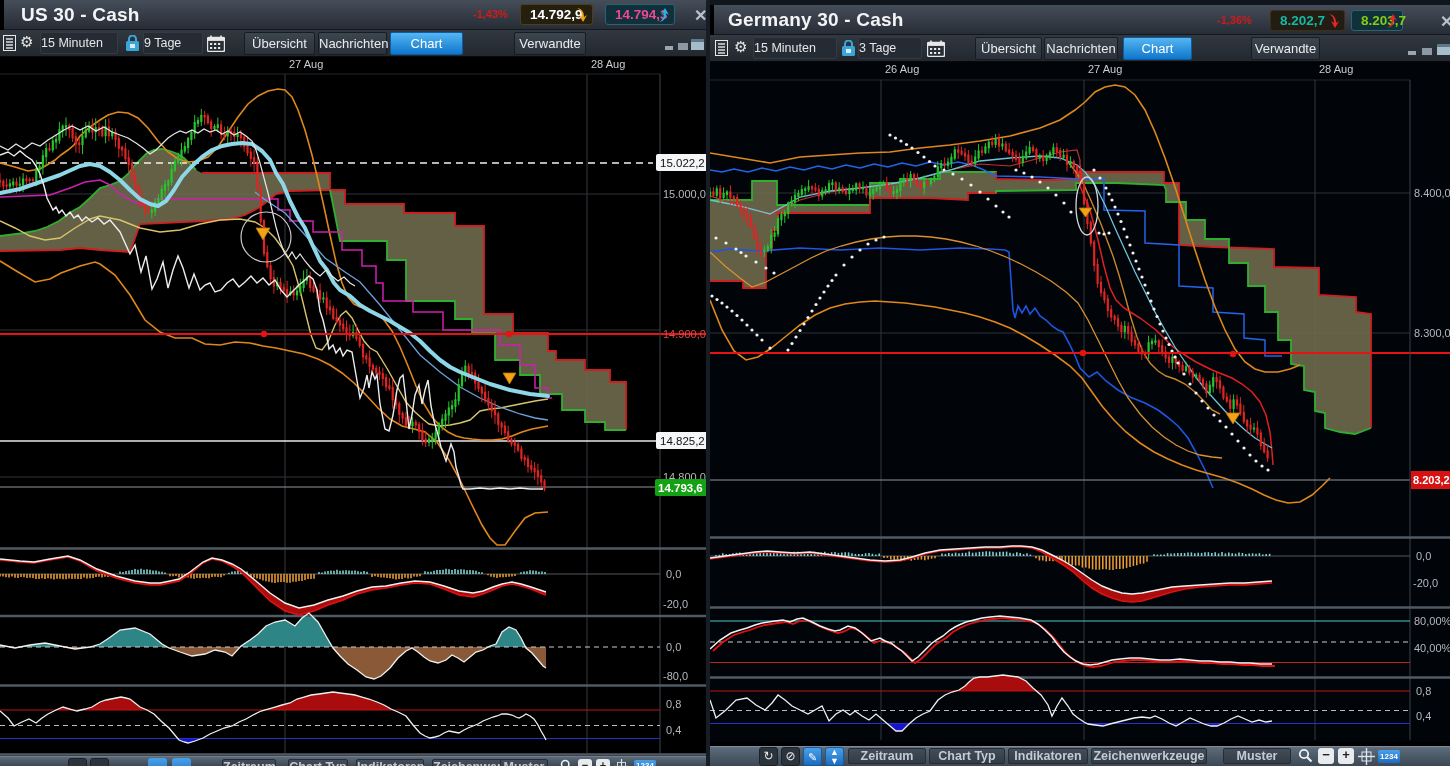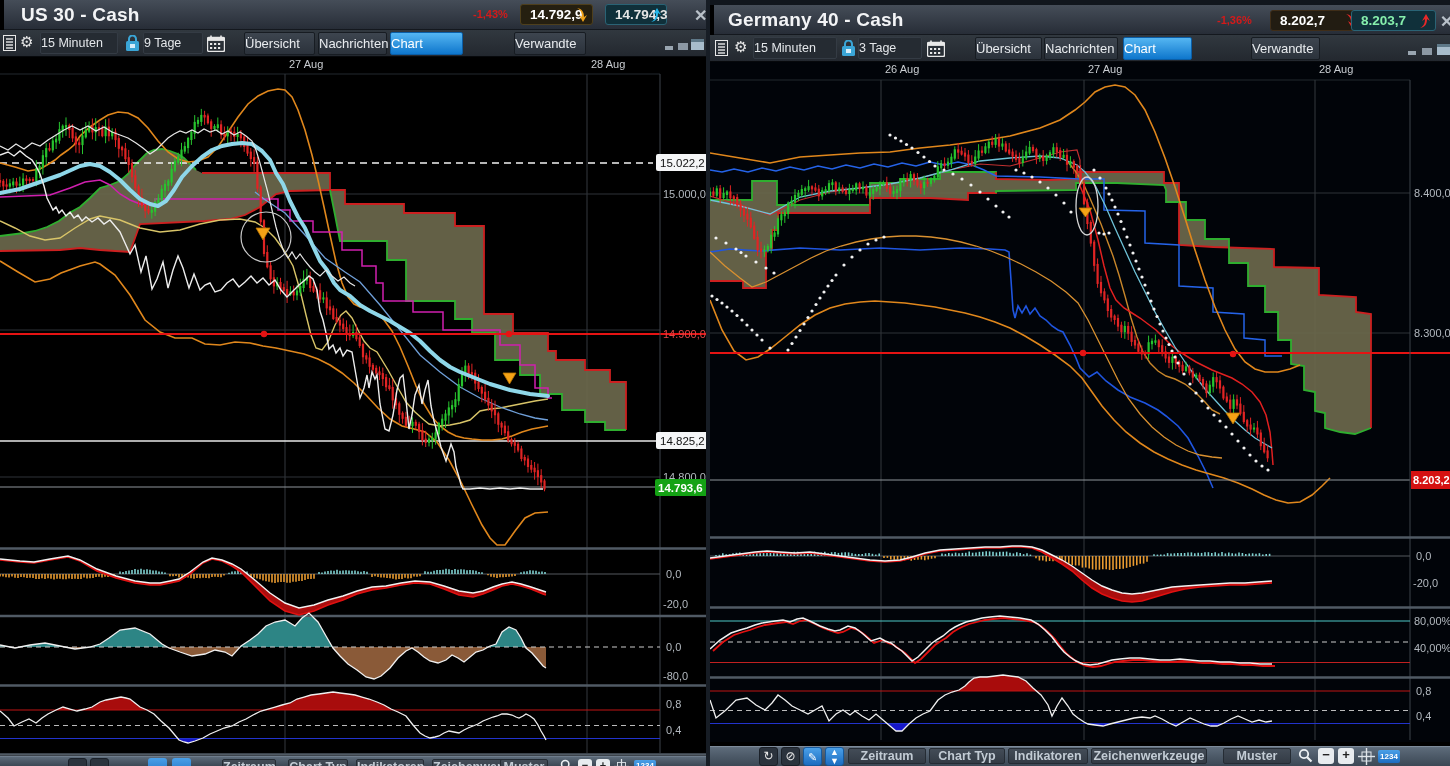--- a/index.html
+++ b/index.html
@@ -1,38 +1,38 @@
 <!DOCTYPE html>
 <html><head><meta charset="utf-8"><style>
 *{margin:0;padding:0;box-sizing:border-box}
 body{width:1450px;height:766px;overflow:hidden;background:#000;font-family:"Liberation Sans",sans-serif;position:relative}
 .panel{position:absolute;top:0;height:766px;overflow:hidden}
 .hdr{position:absolute;left:4px;right:0;background:linear-gradient(#454d58,#272d37);border-bottom:1px solid #14181e}
 .hdr .title{position:absolute;left:17px;top:4px;font-size:19px;font-weight:bold;color:#f3f4f6;letter-spacing:0.2px}
 .pct{position:absolute;font-size:11px;font-weight:bold;color:#d31a1a}
 .pbox{position:absolute;height:21px;border-radius:3px;font-size:13.5px;font-weight:bold;line-height:20px;text-align:left;padding-left:9px}
 .tbar{position:absolute;left:0;right:0;height:27px;background:linear-gradient(#31383f,#23282f);border-bottom:1px solid #07090c}
-.tbtn{position:absolute;top:2px;height:23px;background:linear-gradient(#3d454f,#2b323b);border:1px solid #171c22;border-radius:2px;color:#e9ecef;font-size:13px;text-align:left}
+.tbtn{position:absolute;top:2px;height:23px;background:linear-gradient(#3d454f,#2b323b);border:1px solid #171c22;border-radius:2px;color:#e9ecef;font-size:13px;text-align:center}
 .tbtn.act{background:linear-gradient(#55b6f2,#0e76cc);border-color:#0b5ea6;color:#fff}
 .sbox{position:absolute;top:2px;height:22px;background:#252b32;border:1px solid #343b44;border-radius:2px;color:#e4e7ea;font-size:12.5px;text-align:left}
 .btoolbar{position:absolute;left:0;right:0;background:linear-gradient(#8c99a8 0%,#5d6b7a 8%,#4d5a68 50%,#3c4855 100%)}
 .bbtn{position:absolute;background:linear-gradient(#434c57,#333b45);border:1px solid #252c34;border-radius:2px;color:#c2cbd4;font-size:12.5px;font-weight:bold;text-align:center}
 .icbtn{position:absolute;width:19px;height:19px;border-radius:3px;text-align:center}
 svg text{font-family:"Liberation Sans",sans-serif}
 </style></head><body>
 
 <div class="panel" style="left:0;width:708px">
   <div class="hdr" style="top:0;height:30px">
     <div class="title">US 30 - Cash</div>
     <div class="pct" style="left:469px;top:8px">-1,43%</div>
     <div class="pbox" style="left:516px;top:4px;width:73px;background:#251f10;border:1px solid #4e3f1c;color:#fff">14.792,9
       <svg width="14" height="16" viewBox="0 0 14 16" style="position:absolute;right:3px;top:2px">
           <path d="M2 1 C8 2 9 6 9 10 L12 8 L8 15 L4 8 L7 10 C7 6 6 3 2 1 Z" fill="#f0a219"></path>
         </svg></div>
-    <div class="pbox" style="left:601px;top:4px;width:62px;background:#10303a;border:1px solid #2a6375;color:#e5e5e5">14.794,3
+    <div class="pbox" style="left:601px;top:4px;width:70px;background:#10303a;border:1px solid #2a6375;color:#ec4899">14.794,3
       <svg width="14" height="16" viewBox="0 0 14 16" style="position:absolute;right:3px;top:2px">
           <path d="M2 15 C8 14 9 10 9 6 L12 8 L8 1 L4 8 L7 6 C7 10 6 13 2 15 Z" fill="#24b6e8"></path>
         </svg></div>
     <div style="position:absolute;left:690px;top:6px;color:#b9c1c9;font-size:16px;font-weight:bold">✕</div>
   </div>
   <div class="tbar" style="top:30px">
     <svg width="14" height="17" viewBox="0 0 14 17" style="position:absolute;left:3px;top:5px">
         <rect x="0.5" y="0.5" width="12" height="15" fill="none" stroke="#e8e8e8"></rect>
         <line x1="3" y1="4" x2="10" y2="4" stroke="#e8e8e8" stroke-width="1.4"></line>
         <line x1="3" y1="7" x2="10" y2="7" stroke="#e8e8e8" stroke-width="1.4"></line>
@@ -677,27 +677,27 @@
         <line x1="0" y1="8.5" x2="17" y2="8.5" stroke="#dfe5ea" stroke-width="1.4"></line>
         <rect x="4" y="4" width="9" height="9" fill="none" stroke="#dfe5ea"></rect>
       </svg>
     <div style="position:absolute;left:634px;top:4px;width:22px;height:12px;background:linear-gradient(#4aa0e8,#1c6cc0);border-radius:2px;color:#fff;font-size:8px;font-weight:bold;text-align:center;line-height:12px">1234</div>
   </div>
 </div>
 
 <div class="panel" style="left:710px;width:740px">
   <div style="position:absolute;left:0;right:0;top:0;height:5px;background:#11161d"></div>
   <div class="hdr" style="top:5px;height:30px">
-    <div class="title" style="left:14px">Germany 40 - Cash</div>
+    <div class="title" style="left:14px">Germany 30 - Cash</div>
     <div class="pct" style="left:503px;top:9px">-1,36%</div>
-    <div class="pbox" style="left:556px;top:5px;width:92px;background:#221c12;border:1px solid #3f2d18;color:#ffffff">8.202,7
+    <div class="pbox" style="left:556px;top:5px;width:75px;background:#221c12;border:1px solid #3f2d18;color:#14b8a6">8.202,7
       <svg width="14" height="16" viewBox="0 0 14 16" style="position:absolute;right:3px;top:2px">
           <path d="M2 1 C8 2 9 6 9 10 L12 8 L8 15 L4 8 L7 10 C7 6 6 3 2 1 Z" fill="#e82828"></path>
         </svg></div>
-    <div class="pbox" style="left:637px;top:5px;width:85px;background:#10303a;border:1px solid #2a6375;color:#86efac">8.203,7
+    <div class="pbox" style="left:637px;top:5px;width:52px;background:#10303a;border:1px solid #2a6375;color:#84cc16">8.203,7
       <svg width="14" height="16" viewBox="0 0 14 16" style="position:absolute;right:3px;top:2px">
           <path d="M2 15 C8 14 9 10 9 6 L12 8 L8 1 L4 8 L7 6 C7 10 6 13 2 15 Z" fill="#e82828"></path>
         </svg></div>
     <div style="position:absolute;left:726px;top:7px;color:#b9c1c9;font-size:16px;font-weight:bold">✕</div>
   </div>
   <div class="tbar" style="top:35px">
     <svg width="14" height="17" viewBox="0 0 14 17" style="position:absolute;left:5px;top:5px">
         <rect x="0.5" y="0.5" width="12" height="15" fill="none" stroke="#e8e8e8"></rect>
         <line x1="3" y1="4" x2="10" y2="4" stroke="#e8e8e8" stroke-width="1.4"></line>
         <line x1="3" y1="7" x2="10" y2="7" stroke="#e8e8e8" stroke-width="1.4"></line>

